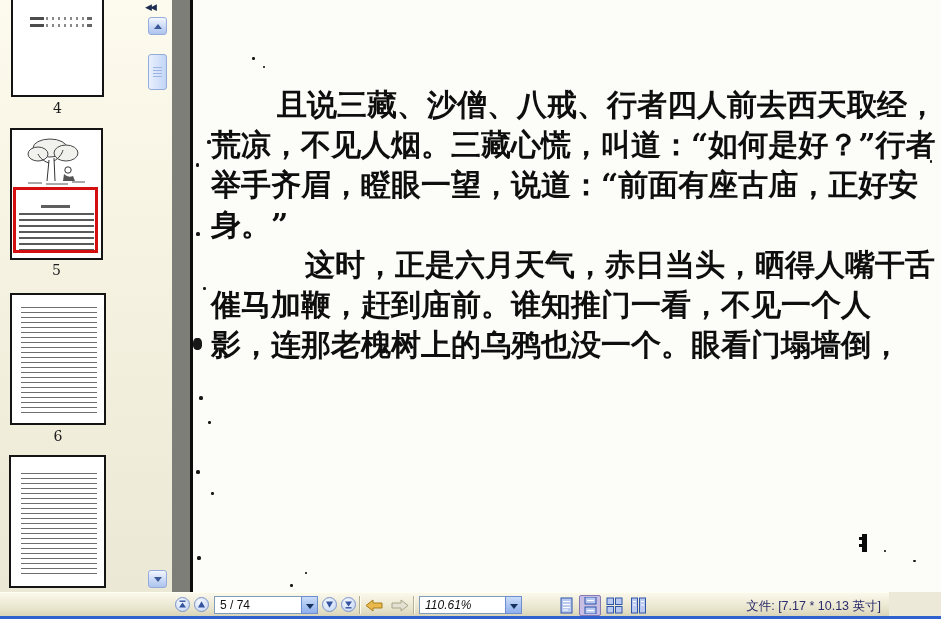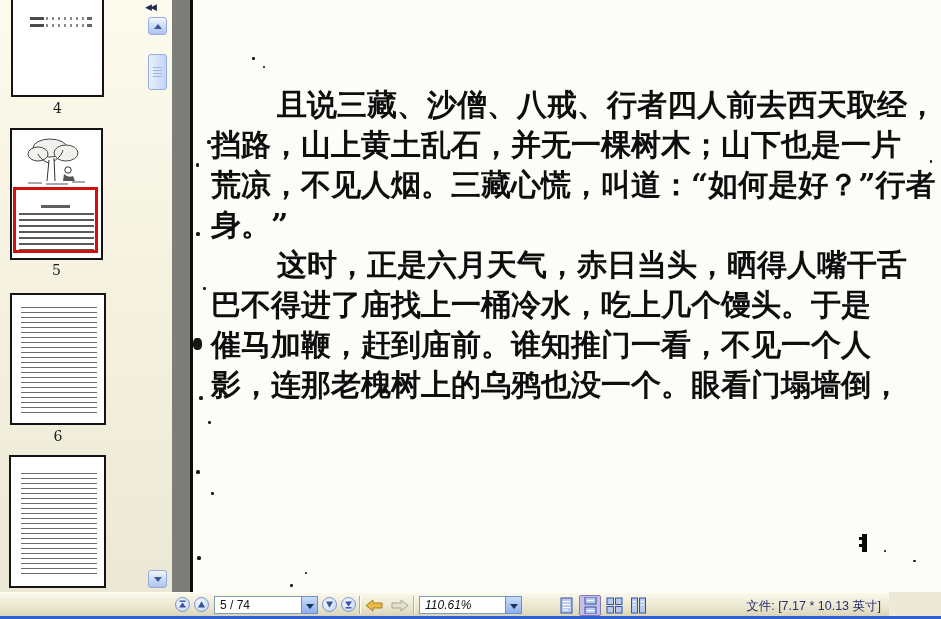--- a/index.html
+++ b/index.html
@@ -37,21 +37,21 @@
   #gray-strip{position:absolute;left:172px;top:0;width:18px;height:592px;background:#7e7e78;}
   #black-line{position:absolute;left:190px;top:0;width:3px;height:592px;background:#0c0c0c;}
 
   
   #main{position:absolute;left:193px;top:0;width:748px;height:592px;background:#fcfcf8;overflow:hidden;}
   #doc-title{position:absolute;left:0;top:8px;width:100%;text-align:center;
     font-family:"DejaVu Serif",serif;font-weight:700;font-size:33px;letter-spacing:8px;color:#111;}
   #doc-body{position:absolute;left:18px;top:85px;width:724px;
     font-family:"DejaVu Serif",serif;font-weight:700;font-size:30px;line-height:40px;color:#0e0e0e;}
   .doc-line{white-space:nowrap;}
-  .doc-line.indent{text-indent:66px;}
+  .doc-line.indent{text-indent:66px;text-align:right;}
   .speck{position:absolute;background:#181818;border-radius:40%;}
   #brush-mark{position:absolute;left:669px;top:534px;width:5px;height:18px;background:#0a0a0a;}
   #brush-mark:before{content:"";position:absolute;left:-3px;top:3px;width:3px;height:3px;background:#0a0a0a;}
   #brush-mark:after{content:"";position:absolute;left:-3px;top:10px;width:3px;height:3px;background:#0a0a0a;}
 
   
   #toolbar{position:absolute;left:0;top:592px;width:889px;height:24px;
     background:linear-gradient(to bottom,#fbf9ec,#e7e3cb 70%,#d9d4b8);border-top:1px solid #fffef2;box-sizing:border-box;padding-left:48px;}
   #blue-strip{position:absolute;left:0;top:616px;width:941px;height:3px;background:#2f62cf;}
   .nav-circle{position:absolute;top:4px;width:15px;height:15px;border-radius:50%;
@@ -128,25 +128,24 @@
       <span class="sb-arrow down"></span>
     </div>
   </div>
 
   <div id="gray-strip"></div>
   <div id="black-line"></div>
 
   <div id="main">
     <div id="doc-body">
       <div class="doc-line indent">且说三藏、沙僧、八戒、行者四人前去西天取经，</div>
-      <div class="doc-line">挡路，山上黄土乱石，并无一棵树木；山下也是一片</div>
       <div class="doc-line">荒凉，不见人烟。三藏心慌，叫道：“如何是好？”行者</div>
+      <div class="doc-line">举手齐眉，瞪眼一望，说道：“前面有座古庙，正好安</div>
       <div class="doc-line">身。”</div>
       <div class="doc-line indent">这时，正是六月天气，赤日当头，晒得人嘴干舌</div>
-      <div class="doc-line">巴不得进了庙找上一桶冷水，吃上几个馒头。于是</div>
       <div class="doc-line">催马加鞭，赶到庙前。谁知推门一看，不见一个人</div>
       <div class="doc-line">影，连那老槐树上的乌鸦也没一个。眼看门塌墙倒，</div>
     </div>
 
     <div class="speck" style="left:59px;top:57px;width:3px;height:3px;"></div>
     <div class="speck" style="left:70px;top:66px;width:2px;height:2px;"></div>
     <div class="speck" style="left:680px;top:100px;width:3px;height:3px;"></div>
     <div class="speck" style="left:14px;top:140px;width:4px;height:4px;"></div>
     <div class="speck" style="left:3px;top:163px;width:3px;height:4px;"></div>
     <div class="speck" style="left:737px;top:160px;width:2px;height:3px;"></div>

